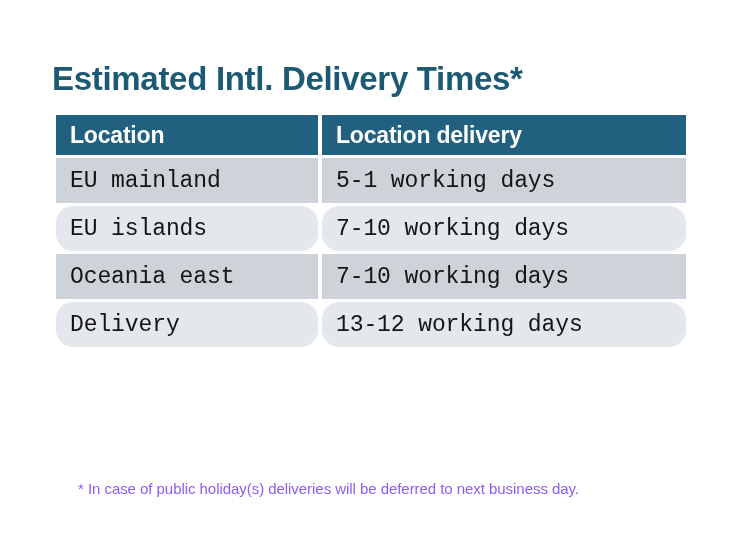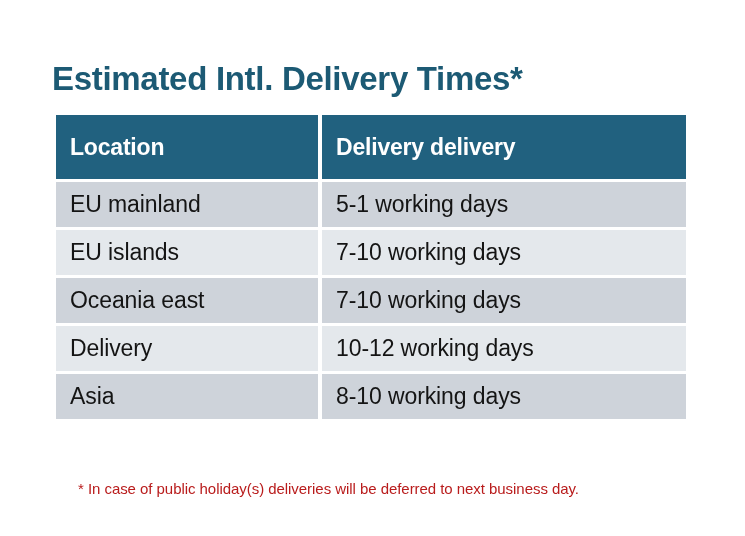--- a/index.html
+++ b/index.html
@@ -56,86 +56,84 @@
   .col-location { width: 262px; }
   .col-delivery { width: 364px; }
 
   .delivery-table thead th {
     background: #21617f;
     color: #ffffff;
     font-size: 23px;
     font-weight: 700;
     letter-spacing: -0.2px;
     padding-left: 14px;
-    height: 64px;
+    height: 40px;
   }
 
   .delivery-table tbody td {
     font-size: 23px;
     font-weight: 400;
     color: #141414;
     padding-left: 14px;
     letter-spacing: -0.1px;
+    font-family: Liberation Mono, monospace;
   }
 
   .delivery-table tbody tr.row-dark td {
     background: #ced3da;
   }
   .delivery-table tbody tr.row-light td {
     background: #e4e8ec;
+    border-radius: 17px;
   }
 
   .footnote {
     position: absolute;
     left: 78px;
     top: 480px;
     font-size: 15px;
     font-weight: 400;
-    color: #b91c1c;
+    color: #8b5cf6;
     letter-spacing: -0.05px;
     white-space: nowrap;
   }
 </style>
 </head>
 <body>
 
 <div class="page">
 
   <h1 class="page-title">Estimated Intl. Delivery Times*</h1>
 
   <table class="delivery-table">
     <colgroup>
       <col class="col-location">
       <col class="col-delivery">
     </colgroup>
     <thead>
       <tr>
         <th>Location</th>
-        <th>Delivery delivery</th>
+        <th>Location delivery</th>
       </tr>
     </thead>
     <tbody>
       <tr class="row-dark">
         <td>EU mainland</td>
         <td>5-1 working days</td>
       </tr>
       <tr class="row-light">
         <td>EU islands</td>
         <td>7-10 working days</td>
       </tr>
       <tr class="row-dark">
         <td>Oceania east</td>
         <td>7-10 working days</td>
       </tr>
       <tr class="row-light">
         <td>Delivery</td>
-        <td>10-12 working days</td>
-      </tr>
-      <tr class="row-dark">
-        <td>Asia</td>
-        <td>8-10 working days</td>
+        <td>13-12 working days</td>
       </tr>
     </tbody>
   </table>
 
   <div class="footnote">* In case of public holiday(s) deliveries will be deferred to next business day.</div>
 
 </div>
 
 </body></html>

